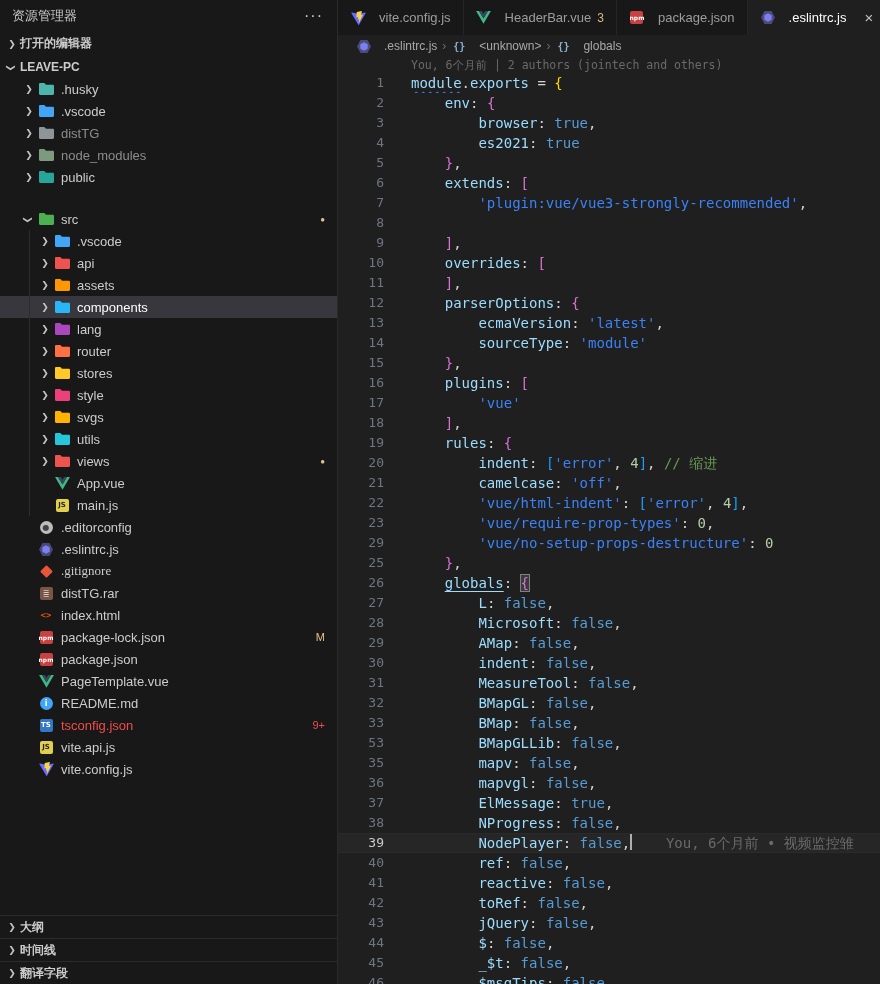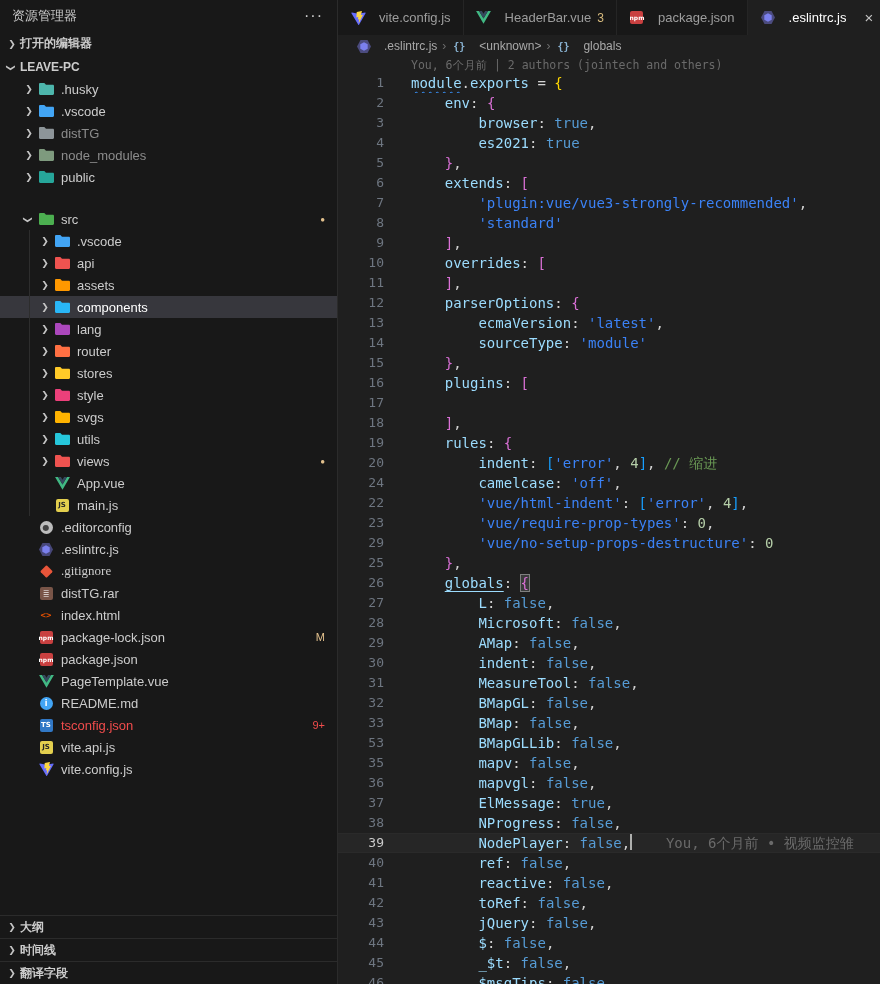--- a/index.html
+++ b/index.html
@@ -438,34 +438,34 @@
     <div class="editor">
       <div class="blame-header">You, 6个月前 | 2 authors (jointech and others)</div>
       <div>
           <div class="code-line"><span class="line-number">1</span><span class="line-content"><span class="p wavy">module</span><span class="o">.</span><span class="p">exports</span><span class="o"> = </span><span class="b1">{</span></span></div>
           <div class="code-line"><span class="line-number">2</span><span class="line-content"><span class="w">    </span><span class="p">env</span><span class="o">: </span><span class="b2">{</span></span></div>
           <div class="code-line"><span class="line-number">3</span><span class="line-content"><span class="w">        </span><span class="p">browser</span><span class="o">: </span><span class="k">true</span><span class="o">,</span></span></div>
           <div class="code-line"><span class="line-number">4</span><span class="line-content"><span class="w">        </span><span class="p">es2021</span><span class="o">: </span><span class="k">true</span></span></div>
           <div class="code-line"><span class="line-number">5</span><span class="line-content"><span class="w">    </span><span class="b2">}</span><span class="o">,</span></span></div>
           <div class="code-line"><span class="line-number">6</span><span class="line-content"><span class="w">    </span><span class="p">extends</span><span class="o">: </span><span class="b2">[</span></span></div>
           <div class="code-line"><span class="line-number">7</span><span class="line-content"><span class="w">        </span><span class="s">'plugin:vue/vue3-strongly-recommended'</span><span class="o">,</span></span></div>
-          <div class="code-line"><span class="line-number">8</span><span class="line-content"><span class="w">        </span><span class="s">'standard'</span></span></div>
+          <div class="code-line"><span class="line-number">8</span></div>
           <div class="code-line"><span class="line-number">9</span><span class="line-content"><span class="w">    </span><span class="b2">]</span><span class="o">,</span></span></div>
           <div class="code-line"><span class="line-number">10</span><span class="line-content"><span class="w">    </span><span class="p">overrides</span><span class="o">: </span><span class="b2">[</span></span></div>
           <div class="code-line"><span class="line-number">11</span><span class="line-content"><span class="w">    </span><span class="b2">]</span><span class="o">,</span></span></div>
           <div class="code-line"><span class="line-number">12</span><span class="line-content"><span class="w">    </span><span class="p">parserOptions</span><span class="o">: </span><span class="b2">{</span></span></div>
           <div class="code-line"><span class="line-number">13</span><span class="line-content"><span class="w">        </span><span class="p">ecmaVersion</span><span class="o">: </span><span class="s">'latest'</span><span class="o">,</span></span></div>
           <div class="code-line"><span class="line-number">14</span><span class="line-content"><span class="w">        </span><span class="p">sourceType</span><span class="o">: </span><span class="s">'module'</span></span></div>
           <div class="code-line"><span class="line-number">15</span><span class="line-content"><span class="w">    </span><span class="b2">}</span><span class="o">,</span></span></div>
           <div class="code-line"><span class="line-number">16</span><span class="line-content"><span class="w">    </span><span class="p">plugins</span><span class="o">: </span><span class="b2">[</span></span></div>
-          <div class="code-line"><span class="line-number">17</span></div>
+          <div class="code-line"><span class="line-number">17</span><span class="line-content"><span class="w">        </span><span class="s">'vue'</span></span></div>
           <div class="code-line"><span class="line-number">18</span><span class="line-content"><span class="w">    </span><span class="b2">]</span><span class="o">,</span></span></div>
           <div class="code-line"><span class="line-number">19</span><span class="line-content"><span class="w">    </span><span class="p">rules</span><span class="o">: </span><span class="b2">{</span></span></div>
           <div class="code-line"><span class="line-number">20</span><span class="line-content"><span class="w">        </span><span class="p">indent</span><span class="o">: </span><span class="b3">[</span><span class="s">'error'</span><span class="o">, </span><span class="n">4</span><span class="b3">]</span><span class="o">, </span><span class="c1">// 缩进</span></span></div>
-          <div class="code-line"><span class="line-number">24</span><span class="line-content"><span class="w">        </span><span class="p">camelcase</span><span class="o">: </span><span class="s">'off'</span><span class="o">,</span></span></div>
+          <div class="code-line"><span class="line-number">21</span><span class="line-content"><span class="w">        </span><span class="p">camelcase</span><span class="o">: </span><span class="s">'off'</span><span class="o">,</span></span></div>
           <div class="code-line"><span class="line-number">22</span><span class="line-content"><span class="w">        </span><span class="s">'vue/html-indent'</span><span class="o">: </span><span class="b3">[</span><span class="s">'error'</span><span class="o">, </span><span class="n">4</span><span class="b3">]</span><span class="o">,</span></span></div>
           <div class="code-line"><span class="line-number">23</span><span class="line-content"><span class="w">        </span><span class="s">'vue/require-prop-types'</span><span class="o">: </span><span class="n">0</span><span class="o">,</span></span></div>
           <div class="code-line"><span class="line-number">29</span><span class="line-content"><span class="w">        </span><span class="s">'vue/no-setup-props-destructure'</span><span class="o">: </span><span class="n">0</span></span></div>
           <div class="code-line"><span class="line-number">25</span><span class="line-content"><span class="w">    </span><span class="b2">}</span><span class="o">,</span></span></div>
           <div class="code-line"><span class="line-number">26</span><span class="line-content"><span class="w">    </span><span class="p und">globals</span><span class="o">: </span><span class="b2 match">{</span></span></div>
           <div class="code-line"><span class="line-number">27</span><span class="line-content"><span class="w">        </span><span class="p">L</span><span class="o">: </span><span class="k">false</span><span class="o">,</span></span></div>
           <div class="code-line"><span class="line-number">28</span><span class="line-content"><span class="w">        </span><span class="p">Microsoft</span><span class="o">: </span><span class="k">false</span><span class="o">,</span></span></div>
           <div class="code-line"><span class="line-number">29</span><span class="line-content"><span class="w">        </span><span class="p">AMap</span><span class="o">: </span><span class="k">false</span><span class="o">,</span></span></div>
           <div class="code-line"><span class="line-number">30</span><span class="line-content"><span class="w">        </span><span class="p">indent</span><span class="o">: </span><span class="k">false</span><span class="o">,</span></span></div>
           <div class="code-line"><span class="line-number">31</span><span class="line-content"><span class="w">        </span><span class="p">MeasureTool</span><span class="o">: </span><span class="k">false</span><span class="o">,</span></span></div>

